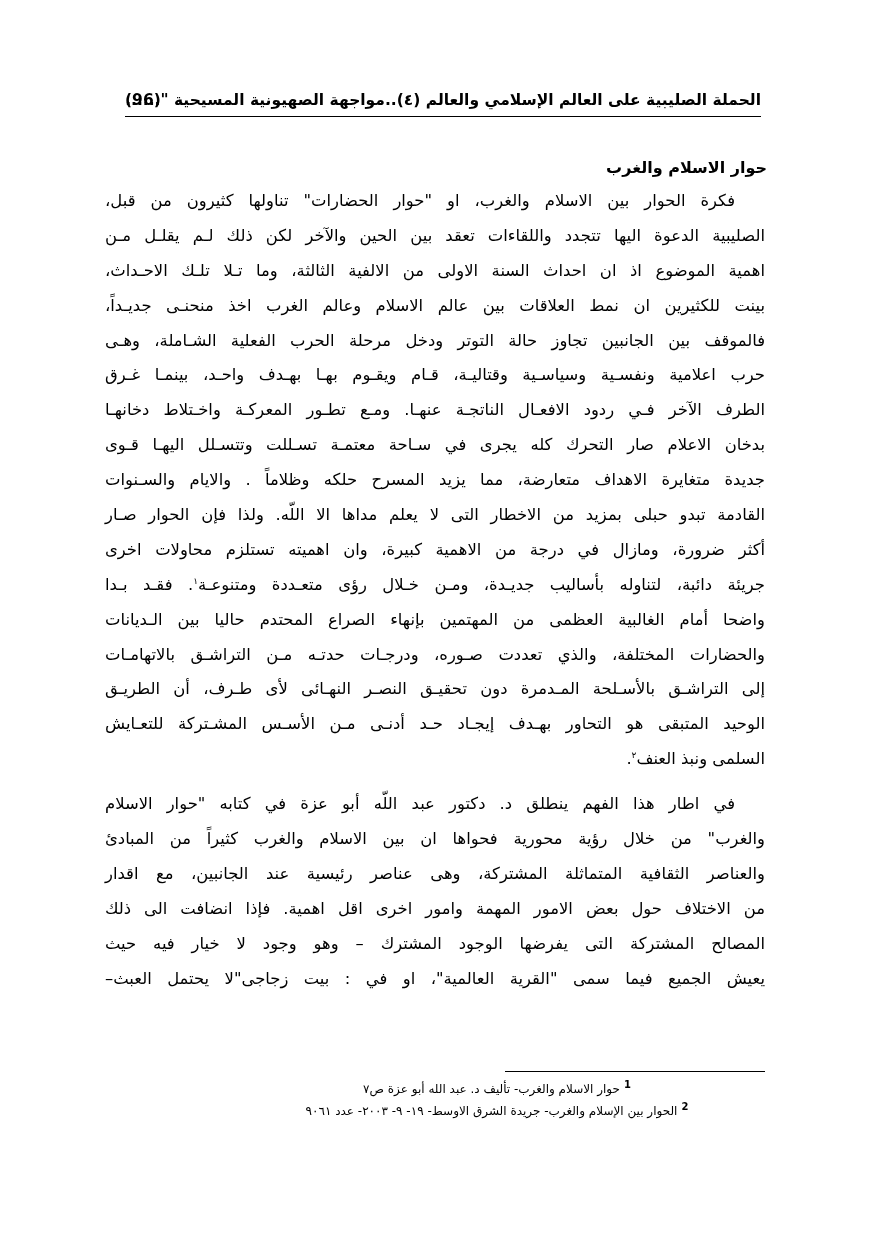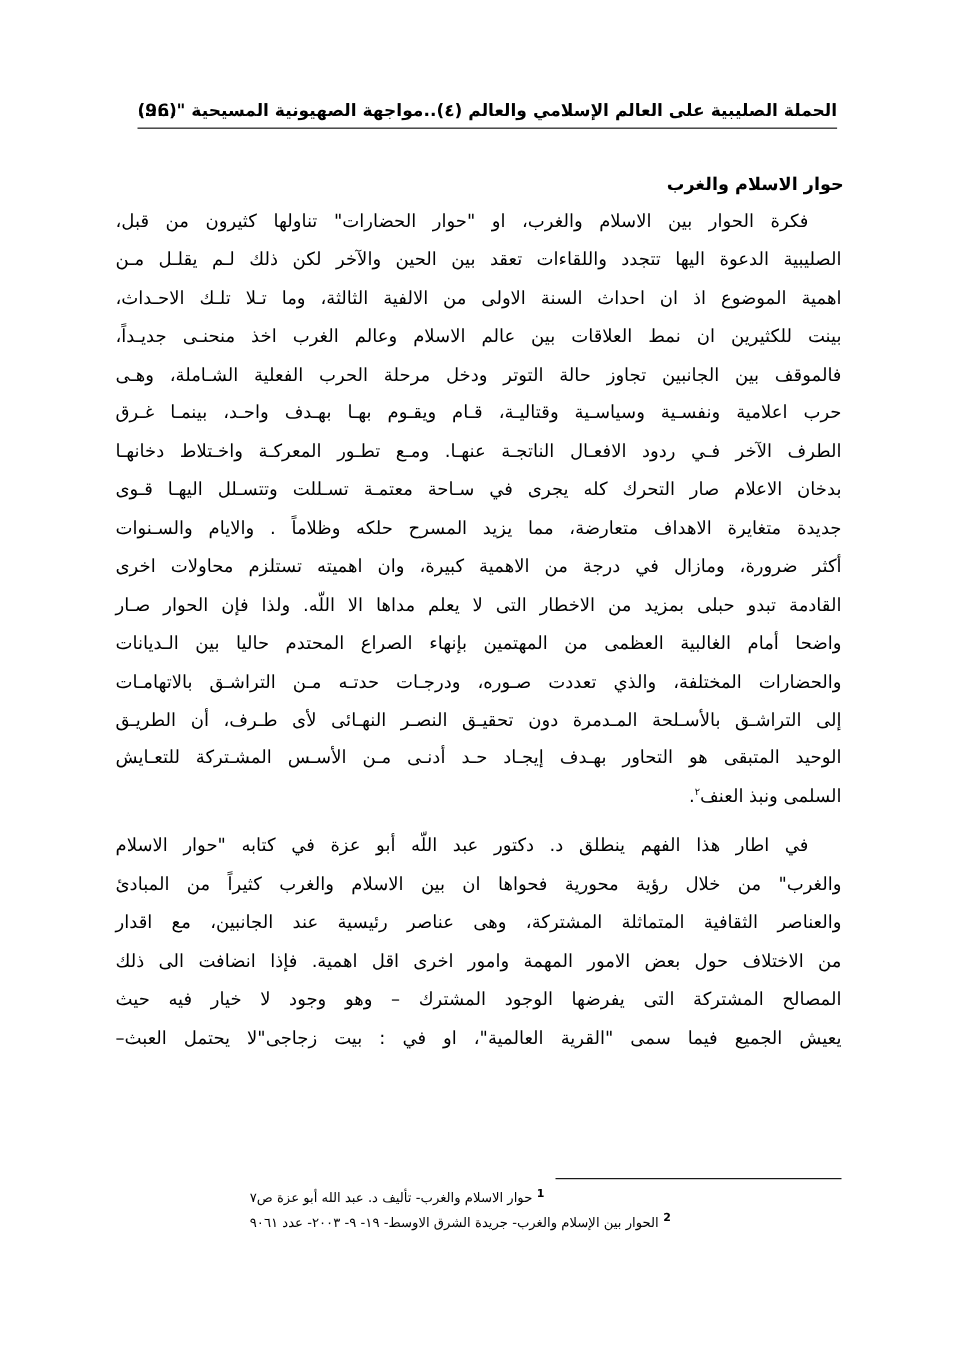--- a/index.html
+++ b/index.html
@@ -23,21 +23,21 @@
   .line {
     display: block; height: 34.9px; line-height: 34.9px; white-space: nowrap;
     text-align: justify; text-align-last: justify; overflow: visible;
   }
   .line.indent { padding-right: 30px; }
   .line.last { text-align-last: right; }
   .gap { height: 10px; }
   sup { font-size: 9px; line-height: 0; }
   .fn-rule { position: absolute; left: 505px; top: 1071px; width: 260px; height: 0; border-top: 1.3px solid #000; }
   .footnotes {
-    position: absolute; right: 108px; top: 1078px; width: 540px; direction: rtl; text-align: left;
+    position: absolute; right: 108px; top: 1078px; width: 540px; direction: rtl; text-align: center;
     font-family: "DejaVu Sans", sans-serif; font-size: 12px;
   }
   .fn { height: 22px; line-height: 22px; white-space: nowrap; }
   .fn .fn-num { font-weight: bold; font-size: 10px; vertical-align: super; line-height: 0; margin-left: 4px; direction: ltr; }
 </style>
 </head>
 <body>
 
 <div class="page">
 
@@ -53,22 +53,23 @@
     <div>
       <span class="line indent">فكرة الحوار بين الاسلام والغرب، او "حوار الحضارات" تناولها كثيرون من قبل،</span>
       <span class="line">الصليبية الدعوة اليها تتجدد واللقاءات تعقد بين الحين والآخر لكن ذلك لـم يقلـل مـن</span>
       <span class="line">اهمية الموضوع  اذ ان احداث السنة الاولى من الالفية الثالثة، وما تـلا تلـك الاحـداث،</span>
       <span class="line">بينت للكثيرين ان نمط العلاقات بين عالم الاسلام وعالم الغرب اخذ منحنـى جديـداً،</span>
       <span class="line">فالموقف بين الجانبين تجاوز حالة التوتر ودخل مرحلة الحرب الفعلية الشـاملة، وهـى</span>
       <span class="line">حرب اعلامية ونفسـية وسياسـية وقتاليـة، قـام ويقـوم بهـا بهـدف واحـد، بينمـا غـرق</span>
       <span class="line">الطرف الآخر فـي ردود الافعـال الناتجـة عنهـا. ومـع تطـور المعركـة واخـتلاط دخانهـا</span>
       <span class="line">بدخان الاعلام صار التحرك كله يجرى في سـاحة معتمـة تسـللت وتتسـلل اليهـا قـوى</span>
       <span class="line">جديدة متغايرة الاهداف متعارضة، مما يزيد المسرح حلكه وظلاماً . والايام والسـنوات</span>
+      <span class="line">القادمة تبدو حبلى بمزيد من الاخطار التى لا يعلم مداها الا اللّه. ولذا فإن الحوار صـار</span>
       <span class="line">أكثر ضرورة، ومازال في درجة من الاهمية كبيرة، وان اهميته تستلزم محاولات اخرى</span>
-      <span class="line">القادمة تبدو حبلى بمزيد من الاخطار التى لا يعلم مداها الا اللّه. ولذا فإن الحوار صـار</span>
+      <span class="line"><span>جريئة دائبة، لتناوله بأساليب جديـدة، ومـن خـلال رؤى متعـددة ومتنوعـة</span><sup>١</sup><span>. فقـد بـدا</span></span>
       <span class="line">واضحا أمام الغالبية العظمى من المهتمين بإنهاء الصراع المحتدم حاليا بين الـديانات</span>
       <span class="line">والحضارات المختلفة، والذي تعددت صـوره، ودرجـات حدتـه مـن التراشـق بالاتهامـات</span>
       <span class="line">إلى التراشـق بالأسـلحة المـدمرة دون تحقيـق النصـر النهـائى لأى طـرف، أن الطريـق</span>
       <span class="line">الوحيد المتبقى هو التحاور بهـدف إيجـاد حـد أدنـى مـن الأسـس المشـتركة للتعـايش</span>
       <span class="line last"><span>السلمى ونبذ العنف</span><sup>٢</sup><span>.</span></span>
     </div>
     <div class="gap"></div>
     <div>
       <span class="line indent">في اطار هذا الفهم ينطلق  د. دكتور عبد اللّه أبو عزة في كتابه "حوار الاسلام</span>
       <span class="line">والغرب" من خلال رؤية محورية فحواها ان بين الاسلام والغرب كثيراً من المبادئ</span>

